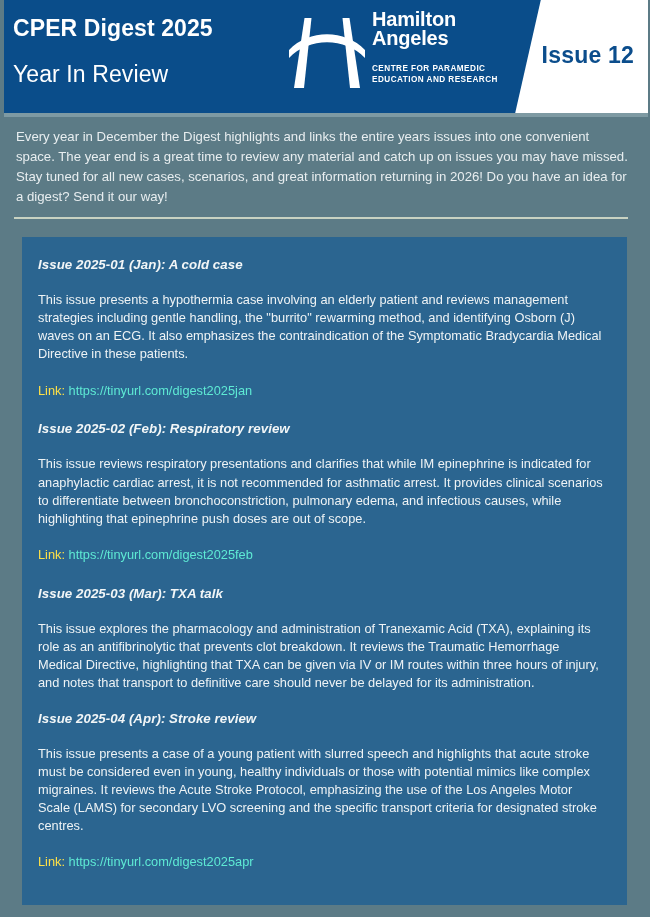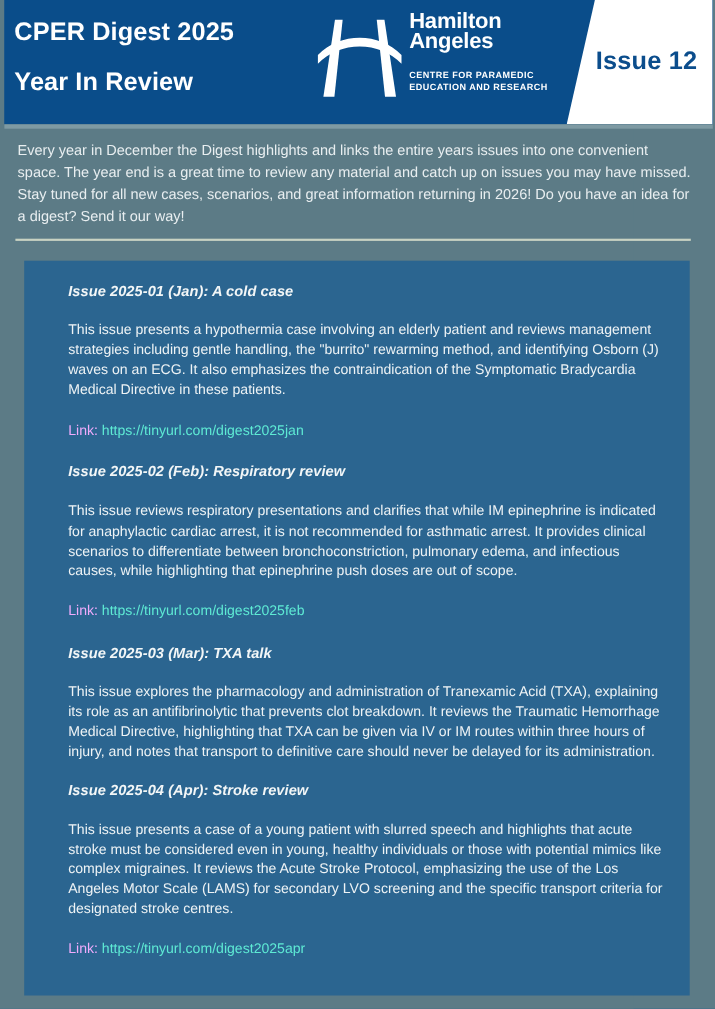--- a/index.html
+++ b/index.html
@@ -59,21 +59,21 @@
     letter-spacing: 0.1px;
     line-height: 1.0;
   }
   .header-title-line2 {
     position: absolute;
     left: 9px;
     top: 63px;
     width: 275px;
     color: #ffffff;
     font-size: 23px;
-    font-weight: bold;
+    font-weight: normal;
     letter-spacing: 0.1px;
     line-height: 1.0;
   }
 
   
   .logo-lockup {
     position: absolute;
     left: 283px;
     top: 8px;
     width: 215px;
@@ -149,21 +149,21 @@
 
   
   .card {
     position: absolute;
     left: 22px;
     top: 237px;
     width: 605px;
     height: 668px;
     background: #2b6590;
     box-sizing: border-box;
-    padding: 20px 24px 10px 40px;
+    padding: 20px 24px 10px 16px;
     overflow: hidden;
   }
 
   .issue-block {
     margin-bottom: 4px;
   }
   .issue-heading {
     color: #f2f6f7;
     font-size: 13.3px;
     font-weight: bold;
@@ -178,21 +178,21 @@
     line-height: 1.42;
     margin: 0 0 18px 0;
   }
   .issue-link-row {
     font-size: 12.8px;
     line-height: 1.4;
     color: #eef3f5;
     margin: 0 0 22px 0;
   }
   .issue-link-label {
-    color: #f0abfc;
+    color: #fde047;
   }
   .issue-link {
     color: #5eead4;
     text-decoration: none;
   }
   .issue-block:last-child .issue-link-row {
     margin-bottom: 0;
   }
 </style>
 </head>

